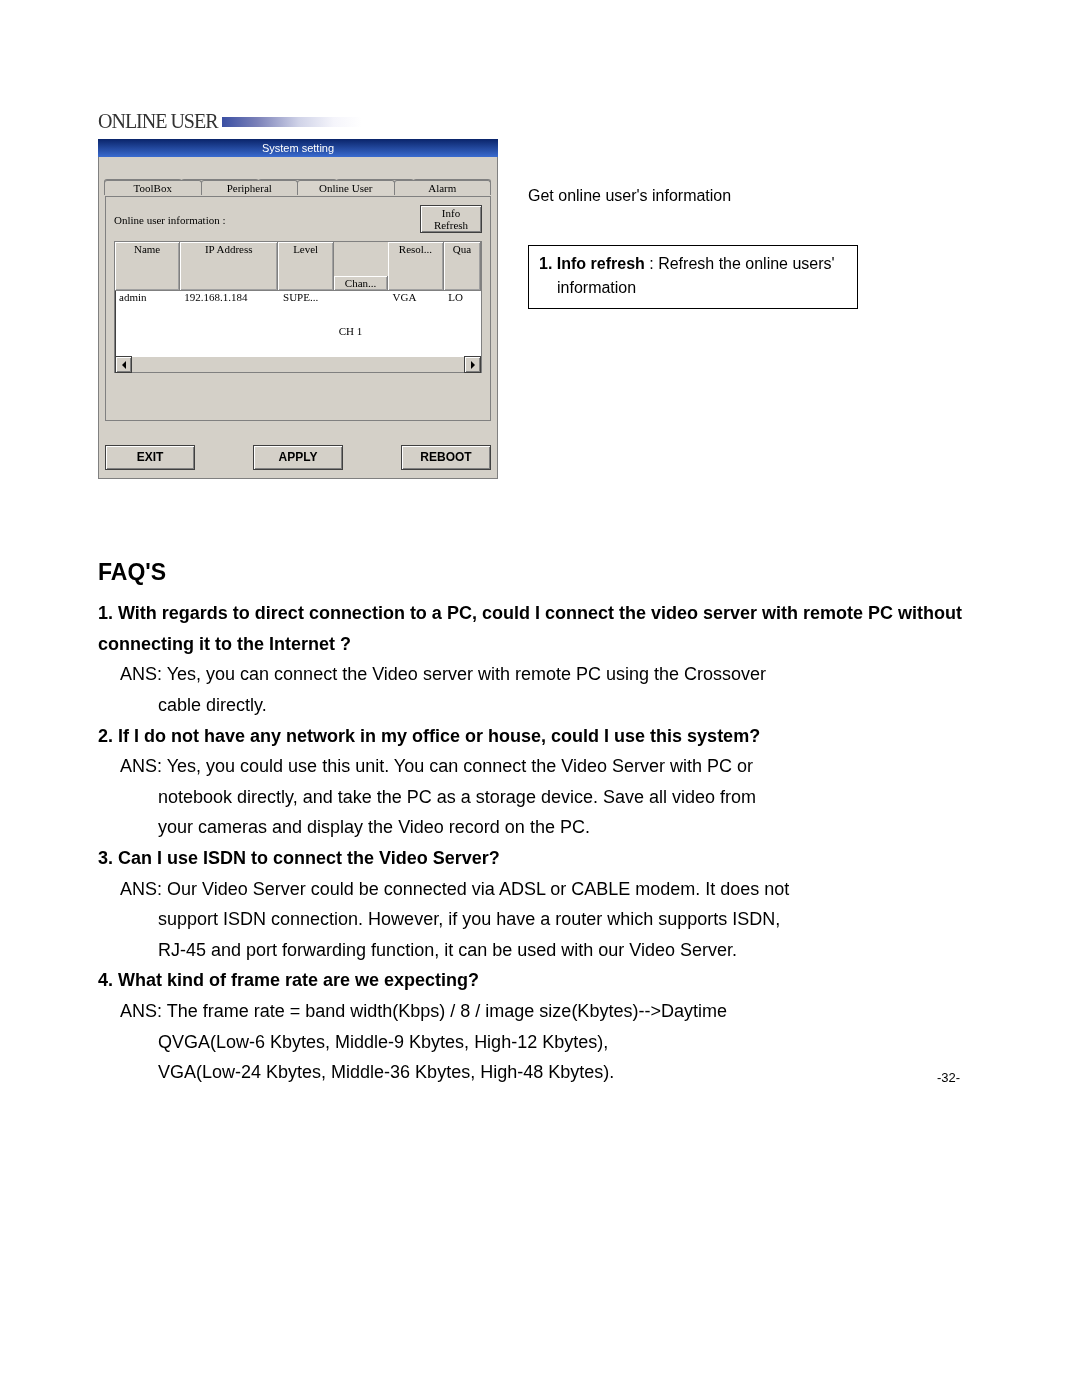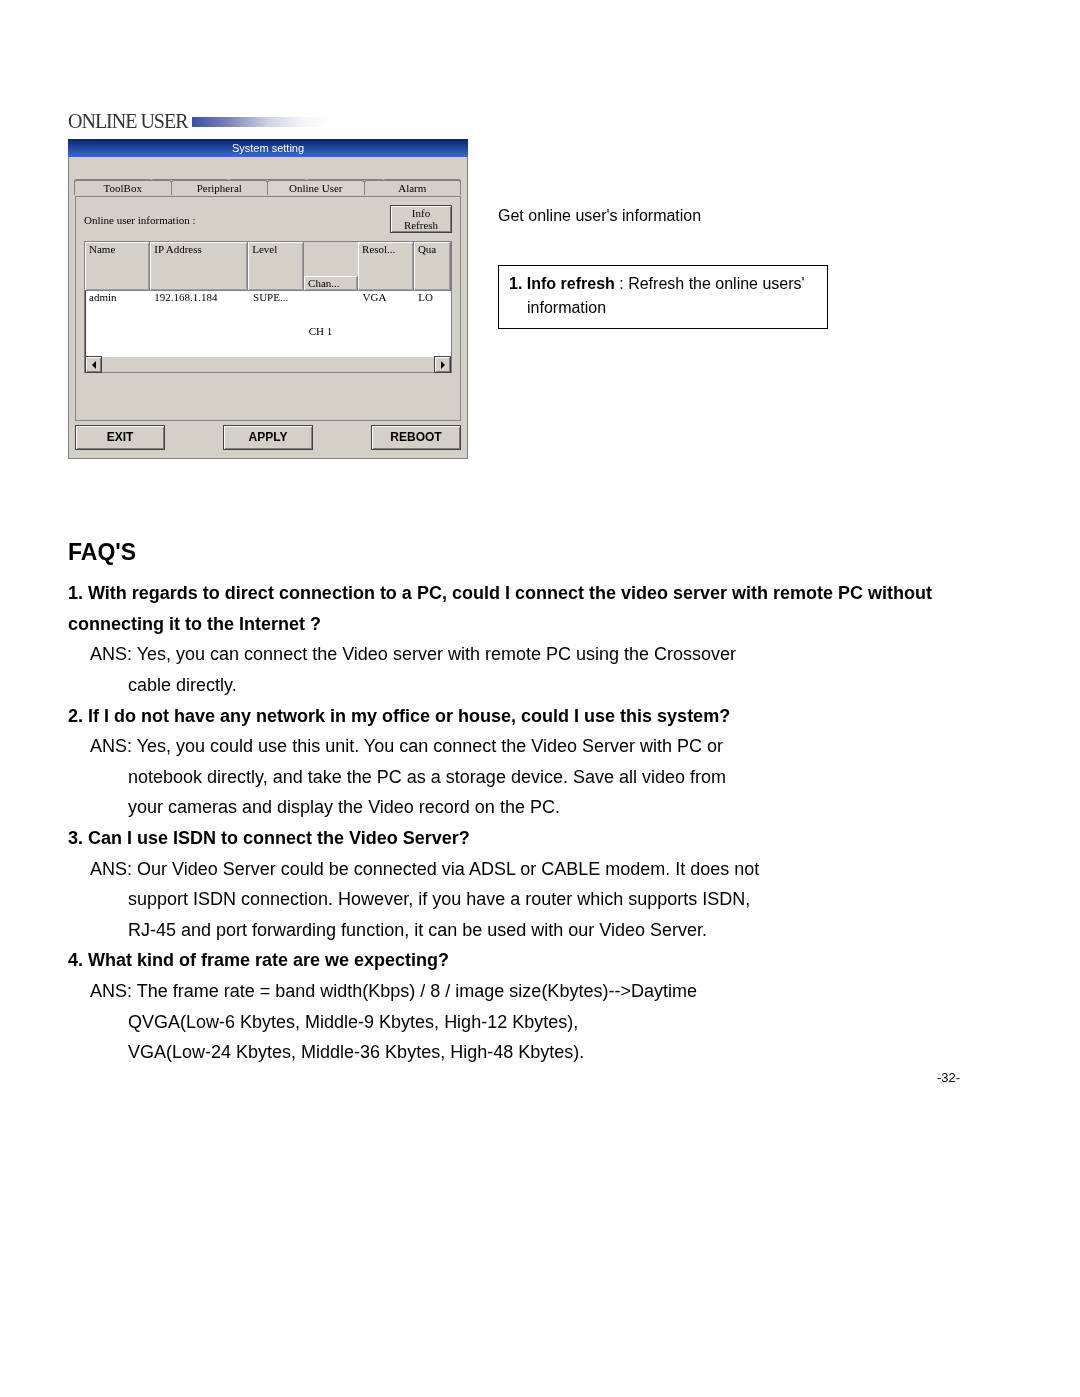--- a/index.html
+++ b/index.html
@@ -7,21 +7,21 @@
     background: #fff;
     font-family: Arial, Helvetica, sans-serif;
     font-size: 16px;
     color: #000;
   }
   .page {
     width: 1080px;
     height: 1145px;
     position: relative;
     box-sizing: border-box;
-    padding: 110px 110px 0 68px;
+    padding: 110px 110px 0 98px;
   }
   .section-header {
     font-family: "Times New Roman", serif;
     font-size: 20px;
     letter-spacing: -1px;
     color: #333;
     display: flex;
     align-items: center;
     margin-bottom: 6px;
   }
@@ -126,20 +126,21 @@
   }
   .th {
     border-right: 1px solid #808080;
     box-shadow: inset 1px 1px 0 #fff, inset -1px -1px 0 #a0a0a0;
     font-family: "Times New Roman", serif;
     font-size: 11px;
     padding: 1px 4px;
     white-space: nowrap;
     overflow: hidden;
     text-overflow: clip;
+    text-align: center;
   }
   .row {
     display: flex;
     font-family: "Times New Roman", serif;
     font-size: 11px;
   }
   .td { padding: 0 4px; white-space: nowrap; overflow: hidden; }
   .c0 { width: 60px; }
   .c1 { width: 95px; }
   .c2 { width: 50px; }
@@ -164,34 +165,34 @@
   .arrow-left, .arrow-right {
     width: 0; height: 0;
     border-top: 4px solid transparent;
     border-bottom: 4px solid transparent;
   }
   .arrow-left { border-right: 4px solid #000; }
   .arrow-right { border-left: 4px solid #000; }
   .dialog-buttons {
     display: flex;
     justify-content: space-between;
-    margin-top: 4px;
+    margin-top: 24px;
   }
   .dialog-buttons .btn {
     font-family: Arial, sans-serif;
     font-weight: bold;
     font-size: 12px;
     padding: 5px 0;
     width: 88px;
   }
   .dialog-buttons .btn.mid { margin: 0 auto; }
 
   .side-info {
     margin-left: 30px;
-    margin-top: 68px;
+    margin-top: 48px;
     width: 330px;
   }
   .side-caption {
     font-size: 16px;
     margin-bottom: 40px;
   }
   .info-box {
     border: 1.5px solid #000;
     padding: 6px 10px 8px 10px;
     font-size: 16px;

